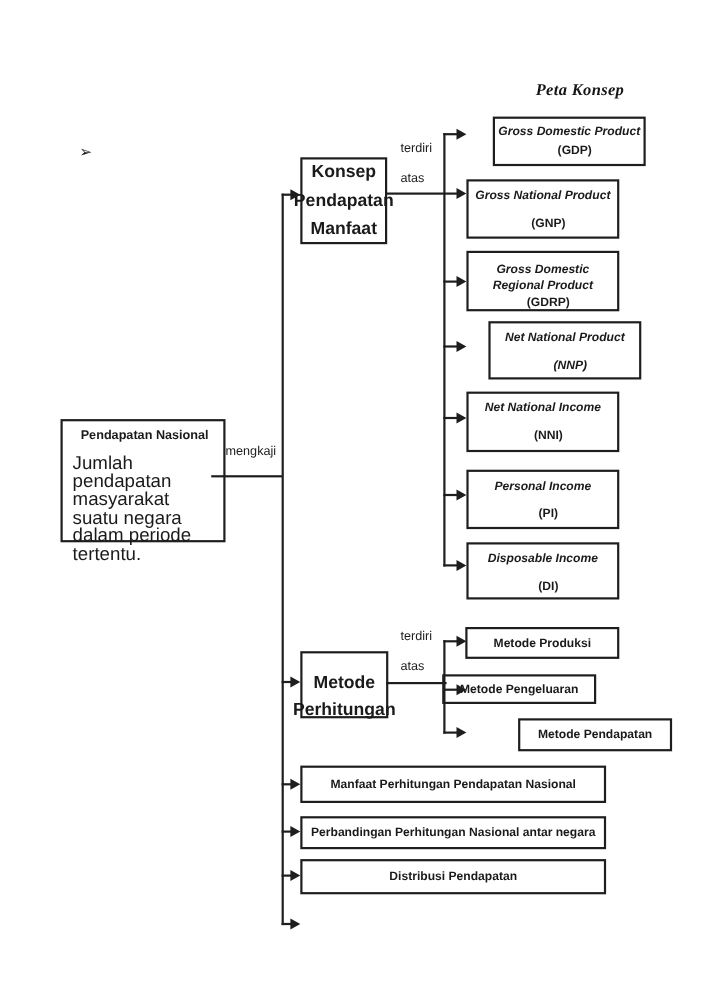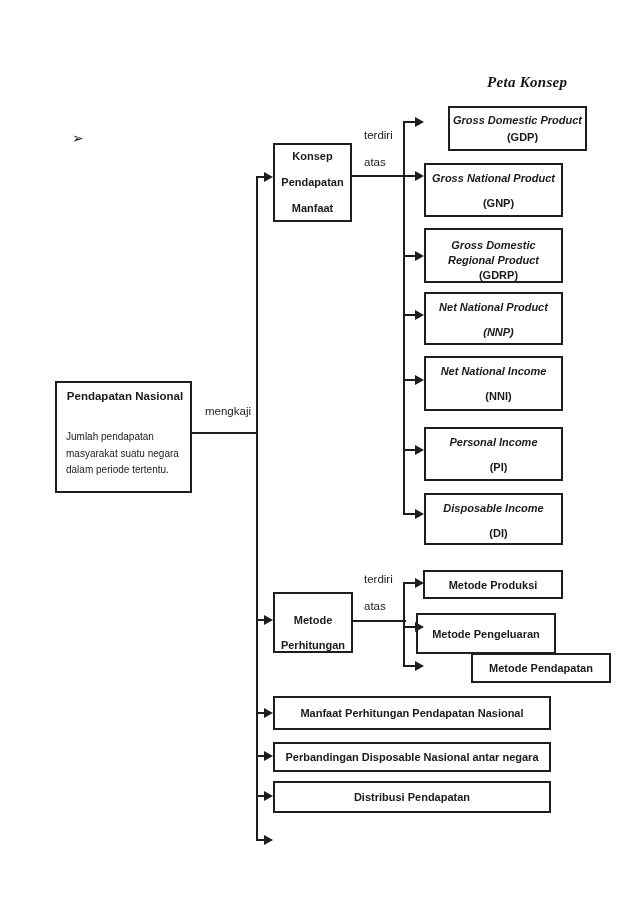--- a/index.html
+++ b/index.html
@@ -11,26 +11,26 @@
     position:absolute;left:487px;top:74px;
     font-family:"Liberation Serif",serif;font-style:italic;font-weight:bold;
     font-size:15px;color:#151515;letter-spacing:0.3px;white-space:nowrap;
   }
   .bullet{position:absolute;left:72px;top:130px;font-size:14px;color:#1a1a1a;}
   .box{
     position:absolute;border:2px solid #1e1e1e;background:#ffffff;box-sizing:border-box;
     display:flex;flex-direction:column;align-items:center;justify-content:center;
     text-align:center;
   }
-  .node-line{font-weight:bold;font-size:11px;line-height:11px;}
+  .node-line{font-weight:bold;font-size:16px;line-height:11px;}
   .single-label{font-weight:bold;font-size:11px;line-height:12px;padding:0 4px;}
   
   .root-box{align-items:stretch;justify-content:flex-start;text-align:left;padding:7px 6px 0 9px;}
   .root-title{font-weight:bold;font-size:11.5px;text-align:center;margin-bottom:11px;}
-  .root-body{font-size:10px;line-height:16.5px;margin-top:16px;}
+  .root-body{font-size:17px;line-height:16.5px;}
   
   .konsep-box{gap:15px;}
   .metode-box{gap:14px;}
   
   .concept{justify-content:flex-start;padding-top:7px;gap:13px;}
   .concept .name{font-weight:bold;font-style:italic;font-size:11px;line-height:12px;}
   .concept .code{font-weight:bold;font-size:11px;line-height:12px;margin-left:10px;}
   .concept--tight{gap:5px;padding-top:6px;}
   .concept--inline{display:block;padding:6px 3px 0;line-height:15px;}
   .concept--inline .name,.concept--inline .code{display:inline;}
@@ -46,21 +46,21 @@
   .edge-label--two{line-height:27px;}
 </style>
 </head>
 <body>
 
 <div class="page">
 
   <div class="page-title">Peta Konsep</div>
   <span class="bullet">➢</span>
 
-  <div class="box root-box" style="left:55px;top:381px;width:137px;height:112px;">
+  <div class="box root-box" style="left:55px;top:381px;width:150px;height:112px;">
     <div class="root-title">Pendapatan Nasional</div>
     <div class="root-body">Jumlah pendapatan masyarakat suatu negara dalam periode tertentu.</div>
   </div>
 
   <div class="edge-label" style="left:205px;top:405px;">mengkaji</div>
   <div class="edge-label edge-label--two" style="left:364px;top:122px;">
     <span>terdiri</span><br>
     <span>atas</span>
   </div>
   <div class="edge-label edge-label--two" style="left:364px;top:566px;">
@@ -79,21 +79,21 @@
     <div class="code">(GDP)</div>
   </div>
   <div class="box concept concept--inline" style="left:424px;top:228px;width:139px;height:55px;">
     <span class="name">Gross Domestic Regional Product</span>
     <span class="code">(GDRP)</span>
   </div>
   <div class="box concept" style="left:424px;top:163px;width:139px;height:54px;">
     <div class="name">Gross National Product</div>
     <div class="code">(GNP)</div>
   </div>
-  <div class="box concept" style="left:424px;top:292px;width:139px;height:53px;">
+  <div class="box concept" style="left:444px;top:292px;width:139px;height:53px;">
     <div class="name">Net National Product</div>
     <div class="code code--italic">(NNP)</div>
   </div>
   <div class="box concept" style="left:424px;top:356px;width:139px;height:55px;">
     <div class="name">Net National Income</div>
     <div class="code">(NNI)</div>
   </div>
   <div class="box concept" style="left:424px;top:427px;width:139px;height:54px;">
     <div class="name">Personal Income</div>
     <div class="code">(PI)</div>
@@ -104,32 +104,32 @@
   </div>
 
   <div class="box metode-box" style="left:273px;top:592px;width:80px;height:61px;justify-content:flex-end;">
     <div class="node-line">Metode</div>
     <div class="node-line">Perhitungan</div>
   </div>
 
   <div class="box" style="left:423px;top:570px;width:140px;height:29px;align-items:center;">
     <div class="single-label">Metode Produksi</div>
   </div>
-  <div class="box" style="left:416px;top:613px;width:140px;height:41px;">
+  <div class="box" style="left:402px;top:613px;width:140px;height:27px;">
     <div class="single-label">Metode Pengeluaran</div>
   </div>
   <div class="box" style="left:423px;top:653px;width:140px;height:30px;margin-left:48px;">
     <div class="single-label">Metode Pendapatan</div>
   </div>
 
   <div class="box" style="left:273px;top:696px;width:278px;height:34px;">
     <div class="single-label">Manfaat Perhitungan Pendapatan Nasional</div>
   </div>
   <div class="box" style="left:273px;top:742px;width:278px;height:30px;">
-    <div class="single-label">Perbandingan Disposable Nasional antar negara</div>
+    <div class="single-label">Perbandingan Perhitungan Nasional antar negara</div>
   </div>
   <div class="box" style="left:273px;top:781px;width:278px;height:32px;">
     <div class="single-label">Distribusi Pendapatan</div>
   </div>
 
   <div class="hline" style="left:192px;top:432px;width:65px;height:2px;"></div>
   <div class="vline" style="left:256px;top:176px;width:2px;height:665px;"></div>
 
   <div class="hline" style="left:256px;top:176px;width:10px;height:2px;"></div>
   <div class="arrow" style="left:264px;top:172px;"></div>

